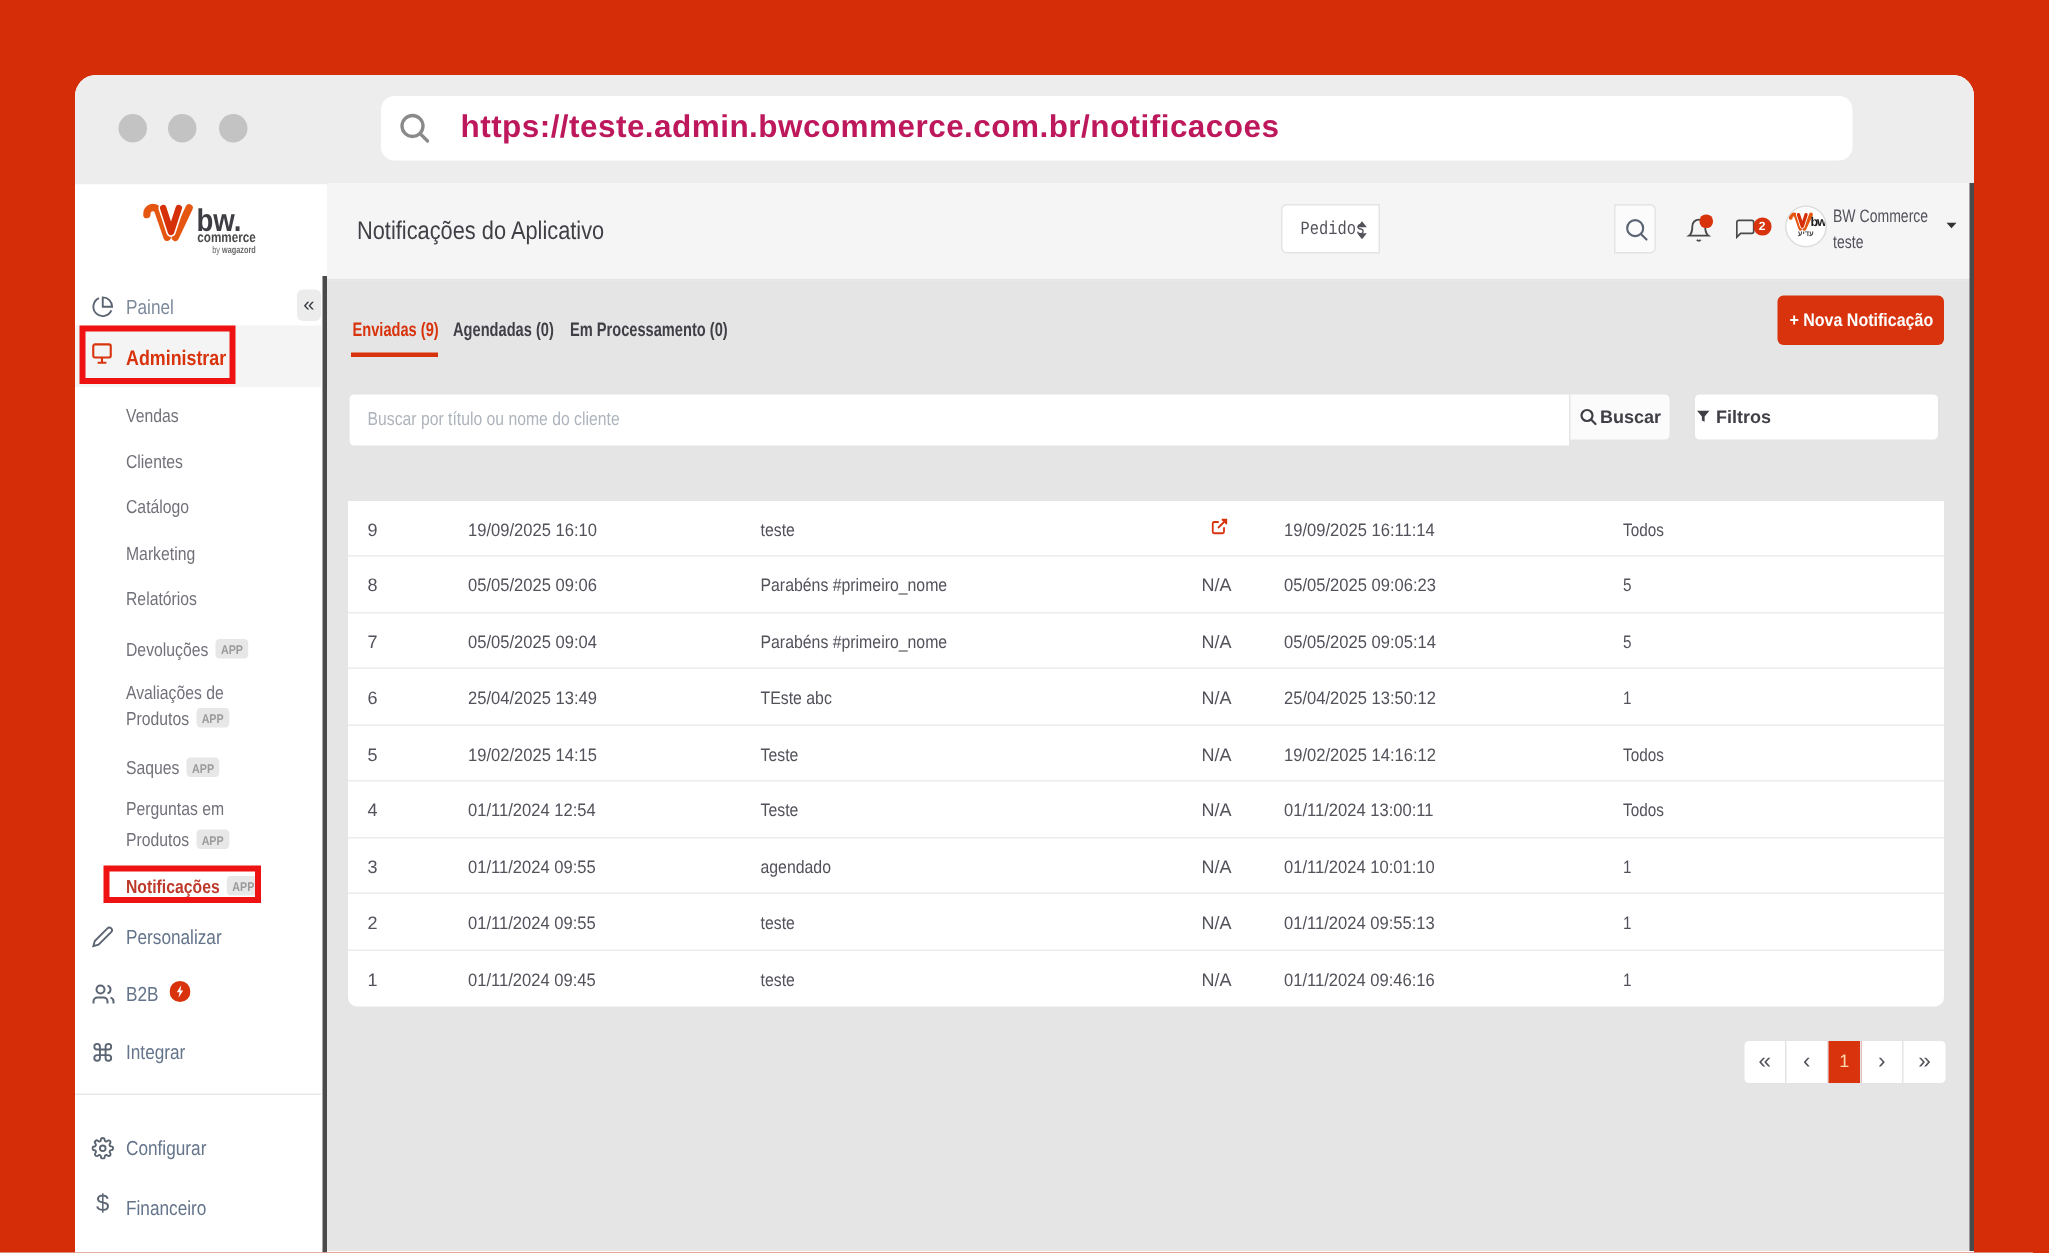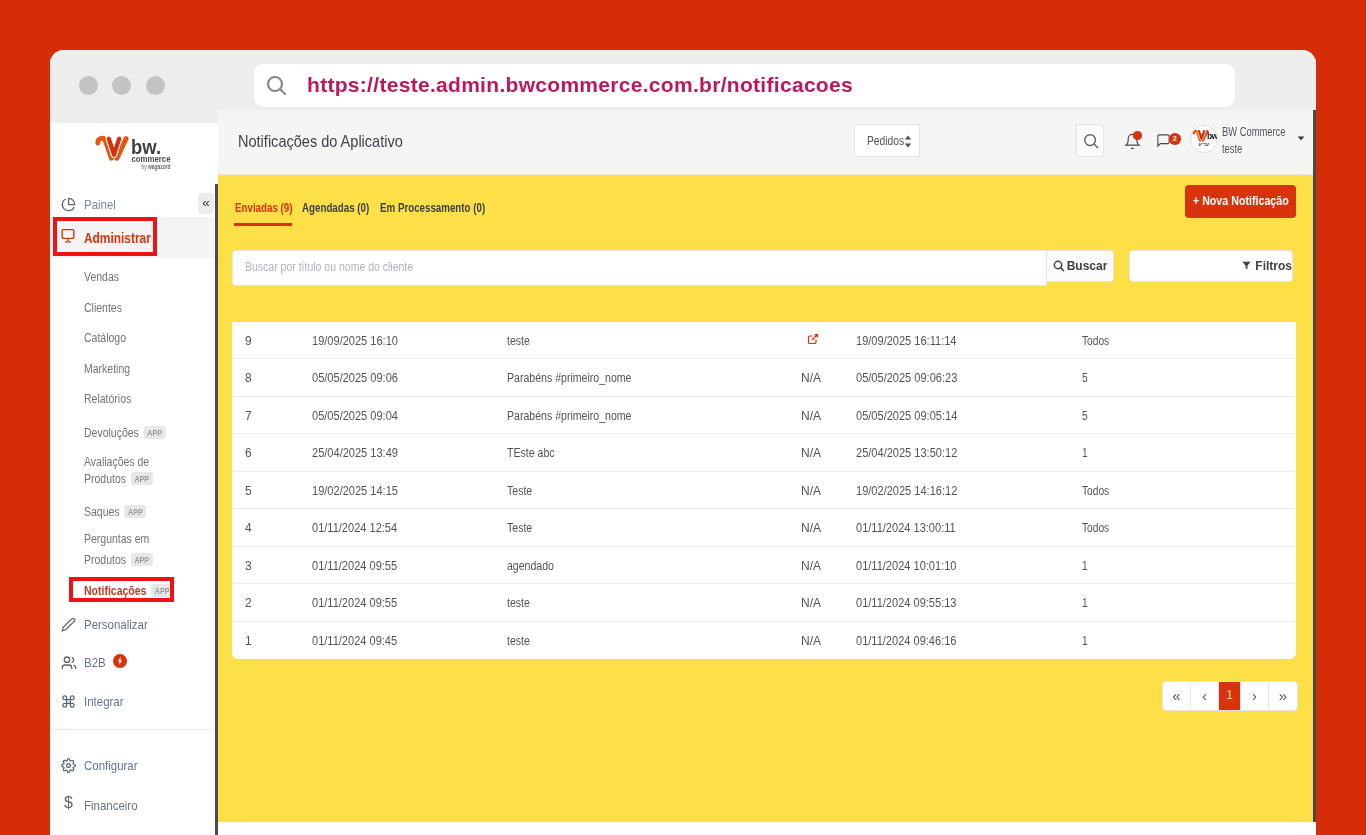--- a/index.html
+++ b/index.html
@@ -17,39 +17,39 @@
 .mitem { position:absolute; left:34px; font-size:13.5px; color:#64748b; transform:scaleX(0.85); transform-origin:0 0; white-space:nowrap; }
 .sitem { position:absolute; left:34px; font-size:12.5px; color:#71717a; transform:scaleX(0.84); transform-origin:0 0; white-space:nowrap; }
 .micon { position:absolute; left:11px; }
 .badge-app { display:inline-block; background:#e7e7e7; color:#9a9a9a; font-size:8.5px; font-weight:bold; padding:2px 4px 1px; border-radius:3px; margin-left:6px; position:relative; top:-1px; }
 .adm-row { position:absolute; left:0; top:94px; width:164px; height:41px; background:#f4f4f5; }
 .redbox { position:absolute; border:4px solid #ee1212; }
 .collapse { position:absolute; left:148px; top:70px; width:16px; height:21px; background:#ececec; border-radius:4px; color:#33373d; font-size:13.5px; text-align:center; line-height:20px; }
 .divider { position:absolute; left:0; top:606px; width:164px; border-top:1px solid #e8e8e8; }
 
 
-.main { position:absolute; left:168px; top:60px; width:1098px; height:712px; background:#fde047; }
+.main { position:absolute; left:168px; top:72px; width:1098px; height:712px; background:#e5e5e5; }
 .mheader { position:absolute; left:0; top:0; width:1098px; height:65px; background:#f5f5f6; border-bottom:1px solid #e4e4e7; }
 .mtitle { position:absolute; left:20px; top:22px; font-size:17px; color:#3f3f46; transform:scaleX(0.855); transform-origin:0 0; white-space:nowrap; }
 .main-scroll { position:absolute; left:1095px; top:0px; width:3px; height:712px; background:#4a4a4a; }
 
-.hgroup { position:absolute; top:14px; height:33px; background:#fff; border:1px solid #e4e4e7; }
+.hgroup { position:absolute; top:14px; height:33px; background:#fff; border:1px solid #e4e4e7;font-family:Liberation Mono, monospace; }
 .sel { left:636px; width:66px; border-radius:4px 0 0 4px; }
 .inp { left:702px; width:157px; border-left:none; }
 .sbtn { left:858px; width:28px; border-left:1px solid #e4e4e7; border-radius:0 4px 4px 0; background:#fbfbfb; }
 .seltext { position:absolute; left:12px; top:9px; font-size:12.5px; color:#52525b; transform:scaleX(0.82); transform-origin:0 0; }
 .phtext { position:absolute; left:11px; top:9px; font-size:12.5px; color:#aeb4bc; transform:scaleX(0.84); transform-origin:0 0; white-space:nowrap; }
 
 .tabs { position:absolute; top:90px; font-size:13px; font-weight:bold; color:#3f3f46; transform:scaleX(0.75); transform-origin:0 0; white-space:nowrap; }
 .tab-underline { position:absolute; left:16px; top:113px; width:58px; height:2.5px; background:#d8330c; }
 .newbtn { position:absolute; left:967px; top:75px; width:111px; height:33px; background:#d8330c; border-radius:4px; color:#fff; font-size:12px; font-weight:bold; text-align:center; line-height:33px; }
 
 .searchrow { position:absolute; left:14px; top:140px; width:815px; height:36px; background:#fff; border:1px solid #e4e4e7; border-radius:4px 0 0 4px;text-decoration:underline; }
 .buscar { position:absolute; left:829px; top:140px; width:67px; height:32px; background:#fbfbfb; border:1px solid #e4e4e7; border-left:none; border-radius:0 4px 4px 0; font-size:12px; font-weight:bold; color:#3f3f46; text-align:center; line-height:30px; }
-.filtros { position:absolute; left:911px; top:140px; width:164px; height:32px; background:#fff; border:1px solid #e4e4e7; border-radius:4px; font-size:12px; font-weight:bold; color:#3f3f46; text-align:right; line-height:30px; }
+.filtros { position:absolute; left:911px; top:140px; width:164px; height:32px; background:#fff; border:1px solid #e4e4e7; border-radius:4px; font-size:12px; font-weight:bold; color:#3f3f46; text-align:left; line-height:30px; }
 
 .thead { position:absolute; left:14px; top:184px; width:1064px; height:27.5px; background:#e9e9e9; border-radius:6px 6px 0 0; font-size:12px; font-weight:bold; color:#3f3f46; }
 .thead div { position:absolute; top:7px; transform:scaleX(0.83); transform-origin:0 0; white-space:nowrap; }
 .trows { position:absolute; left:14px; top:211.5px; width:1064px; background:#fff; border-radius:0 0 6px 6px; }
 .trow { position:relative; height:37.5px; border-bottom:1px solid #ececec; font-size:12px; color:#52525b; }
 .trows .trow:last-child { border-bottom:none; }
 .trow div { position:absolute; top:12px; }
 .c1 { left:13px; } .c2 { left:80px; } .c3 { left:275px; } .c4 { left:569px; } .c5 { left:624px; } .c6 { left:850px; }
 .trow .c2, .trow .c5 { transform:scaleX(0.92); transform-origin:0 0; white-space:nowrap; }
 .trow .c3 { transform:scaleX(0.88); transform-origin:0 0; white-space:nowrap; }

